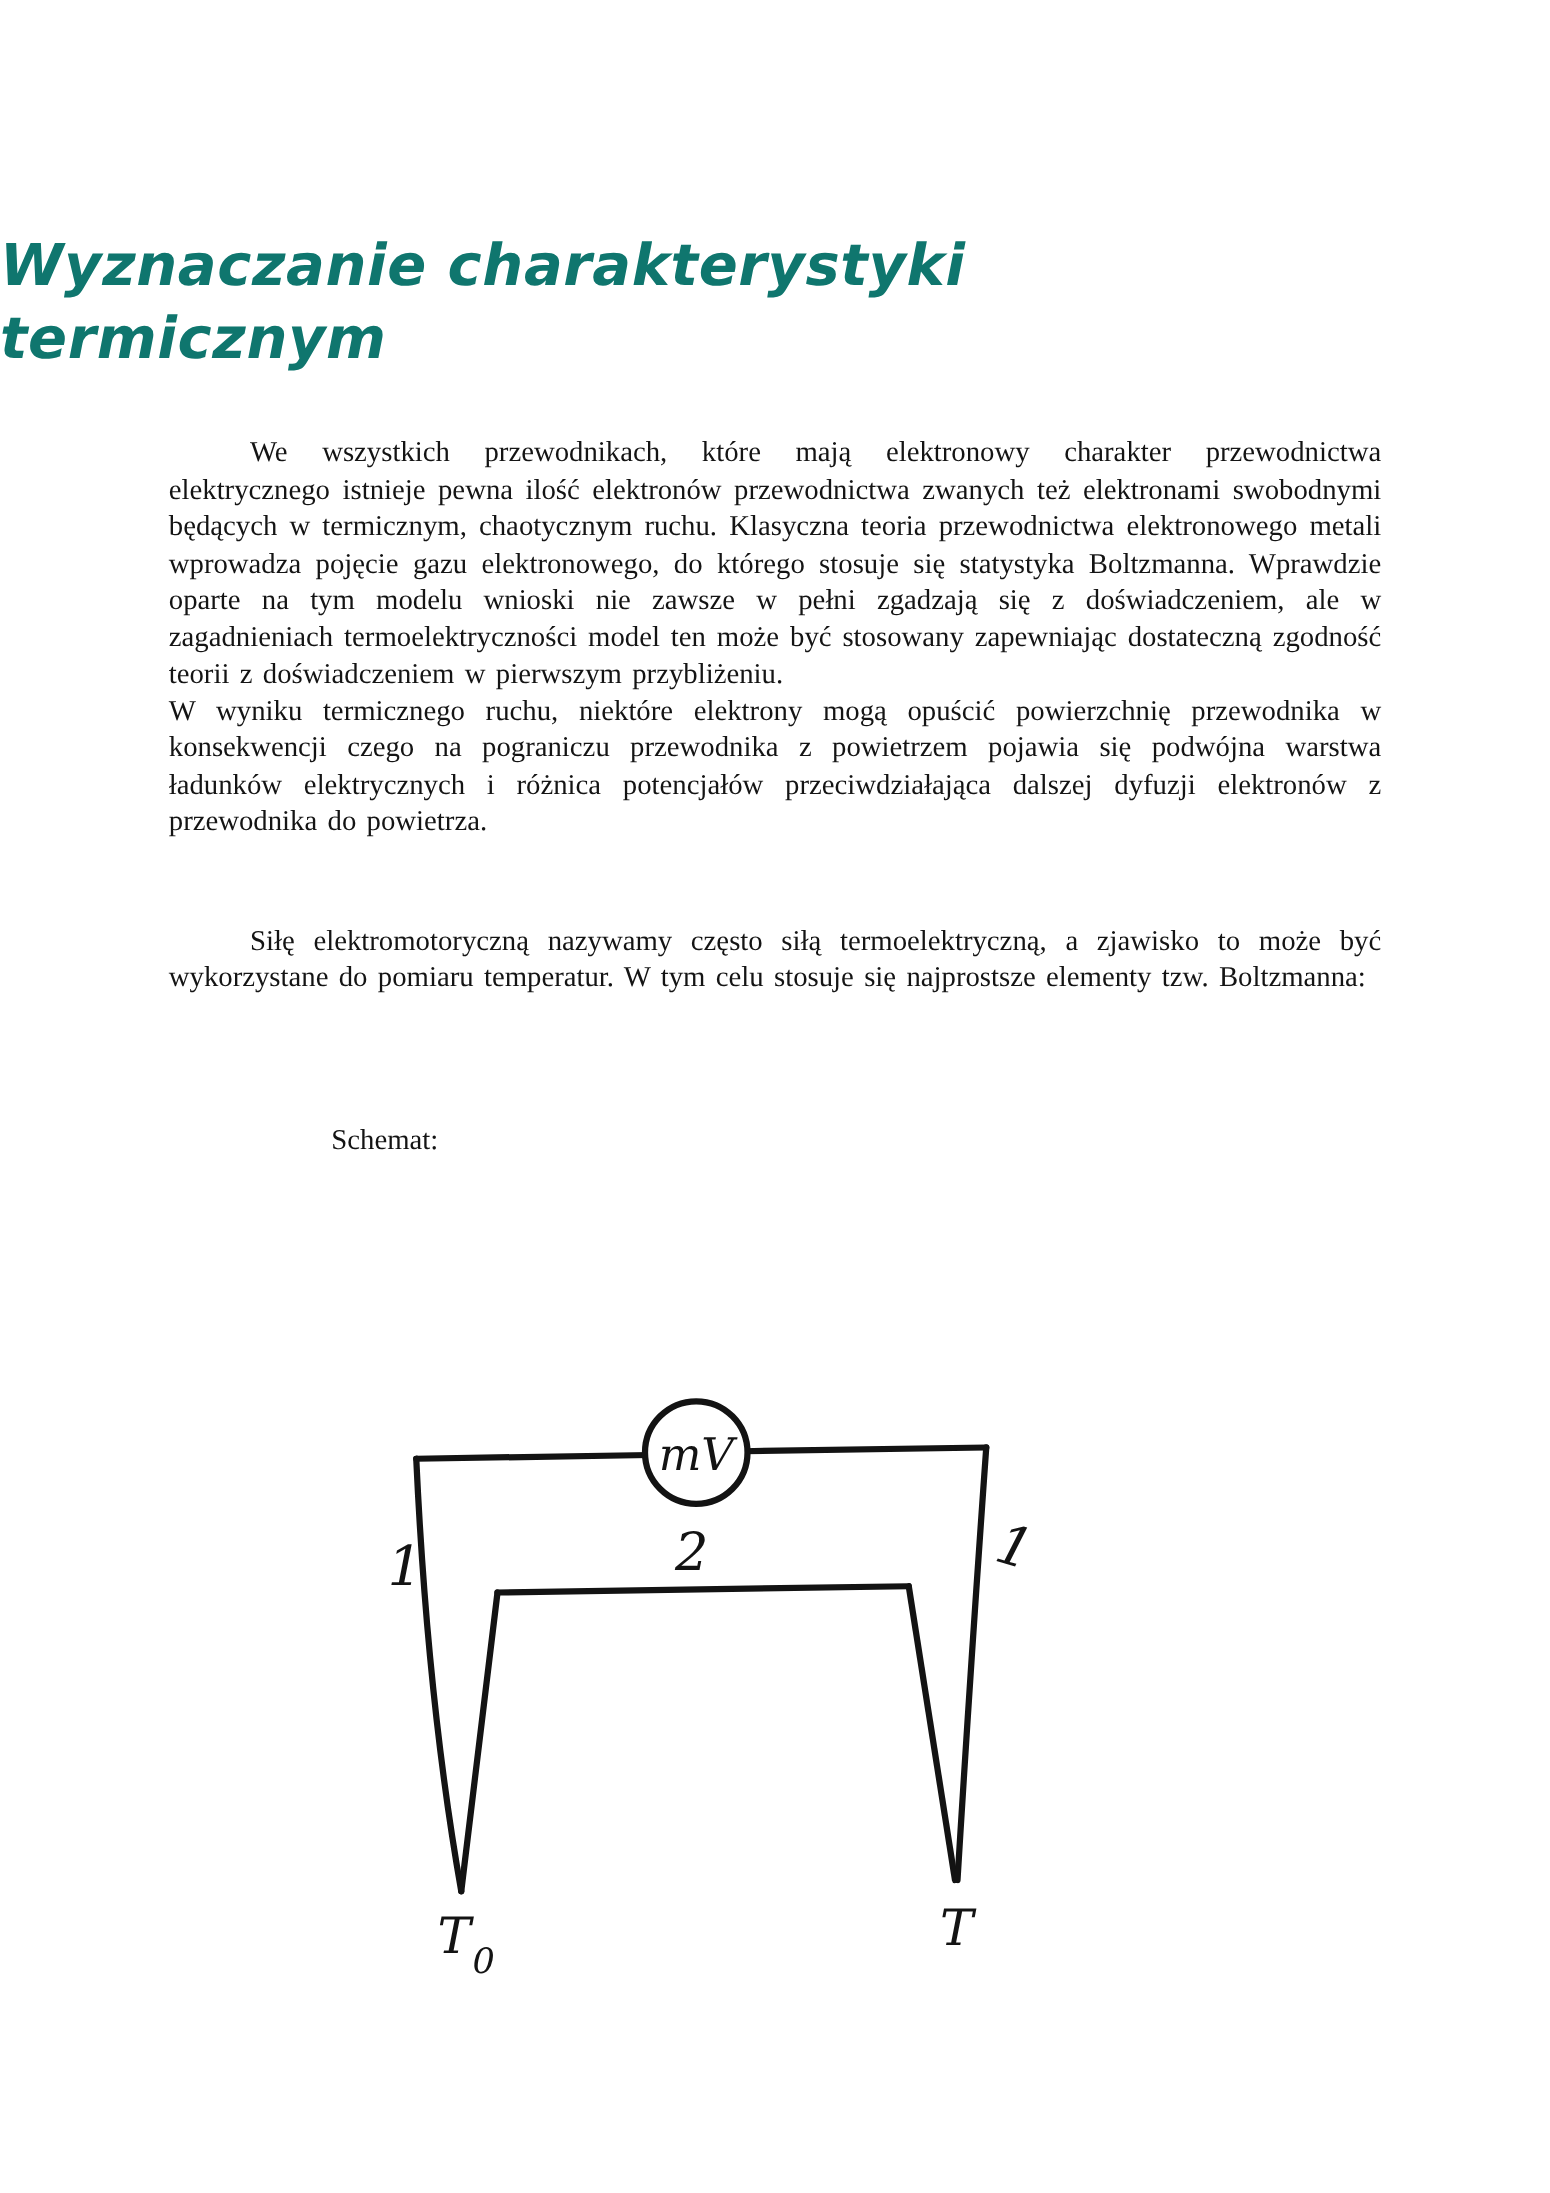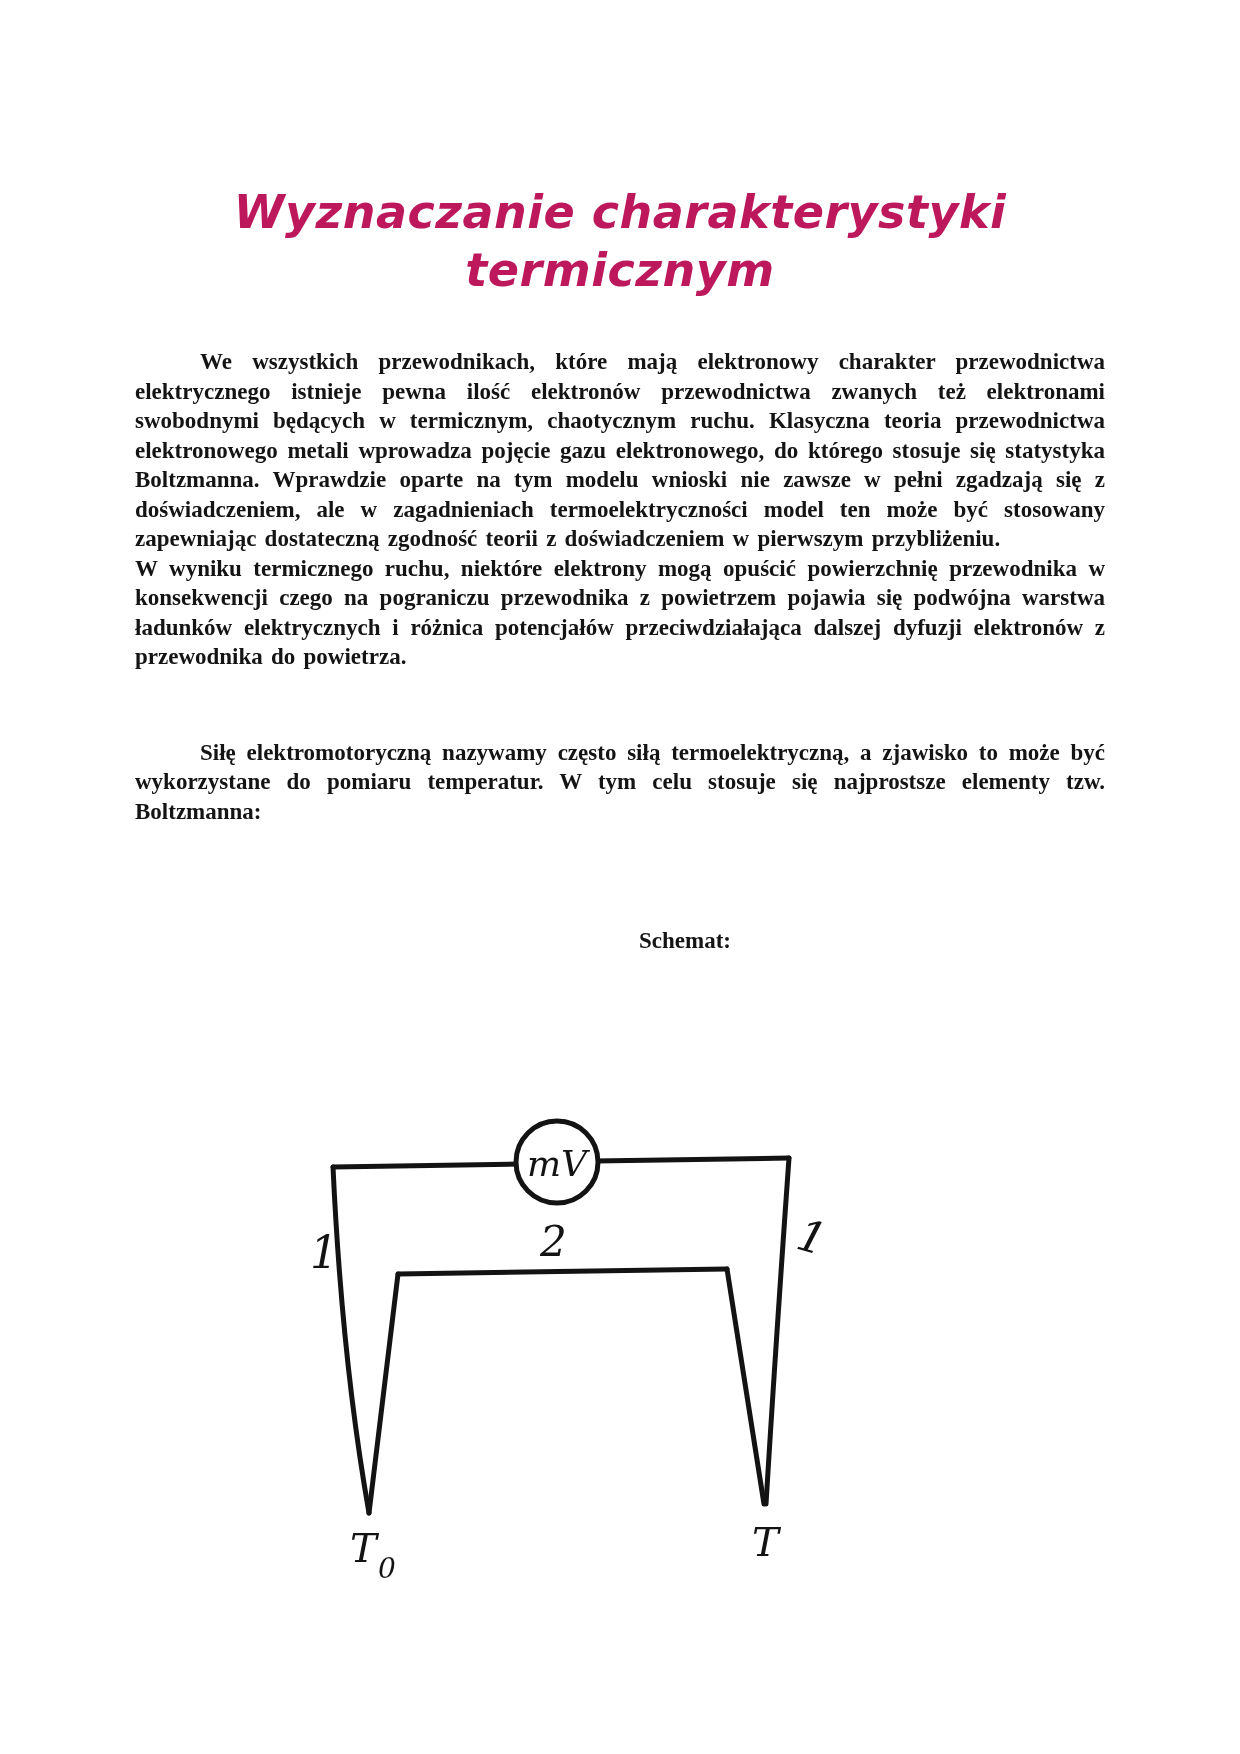--- a/index.html
+++ b/index.html
@@ -12,50 +12,49 @@
     position: relative;
     width: 1240px;
     height: 1754px;
     background: #ffffff;
     overflow: hidden;
     font-family: "Liberation Serif", serif;
     color: #141414;
   }
   .title-block {
     margin-top: 183px;
-    text-align: center;
+    text-align: left;
     font-family: "DejaVu Sans", sans-serif;
     font-weight: bold;
     font-style: italic;
     font-size: 46px;
     line-height: 58px;
-    color: #be185d;
+    color: #0f766e;
     letter-spacing: 0.5px;
   }
   .title-line { display: block; }
   .body-text {
     margin: 0 135px;
     width: 970px;
-    font-weight: bold;
   }
   .para {
     margin: 0;
     font-size: 23px;
     line-height: 29.5px;
     text-align: justify;
     word-spacing: 2.5px;
   }
   .para.indent { text-indent: 65px; }
   .para.first { margin-top: 48px; }
   .para.gap-above { margin-top: 66px; }
   .schemat-label {
     margin: 102px 0 0 0;
     padding-left: 130px;
     font-size: 23px;
-    text-align: center;
+    text-align: left;
   }
   .diagram {
     position: absolute;
     left: 280px;
     top: 1090px;
     width: 580px;
     height: 520px;
   }
   .diagram text {
     font-family: "DejaVu Serif", serif;

